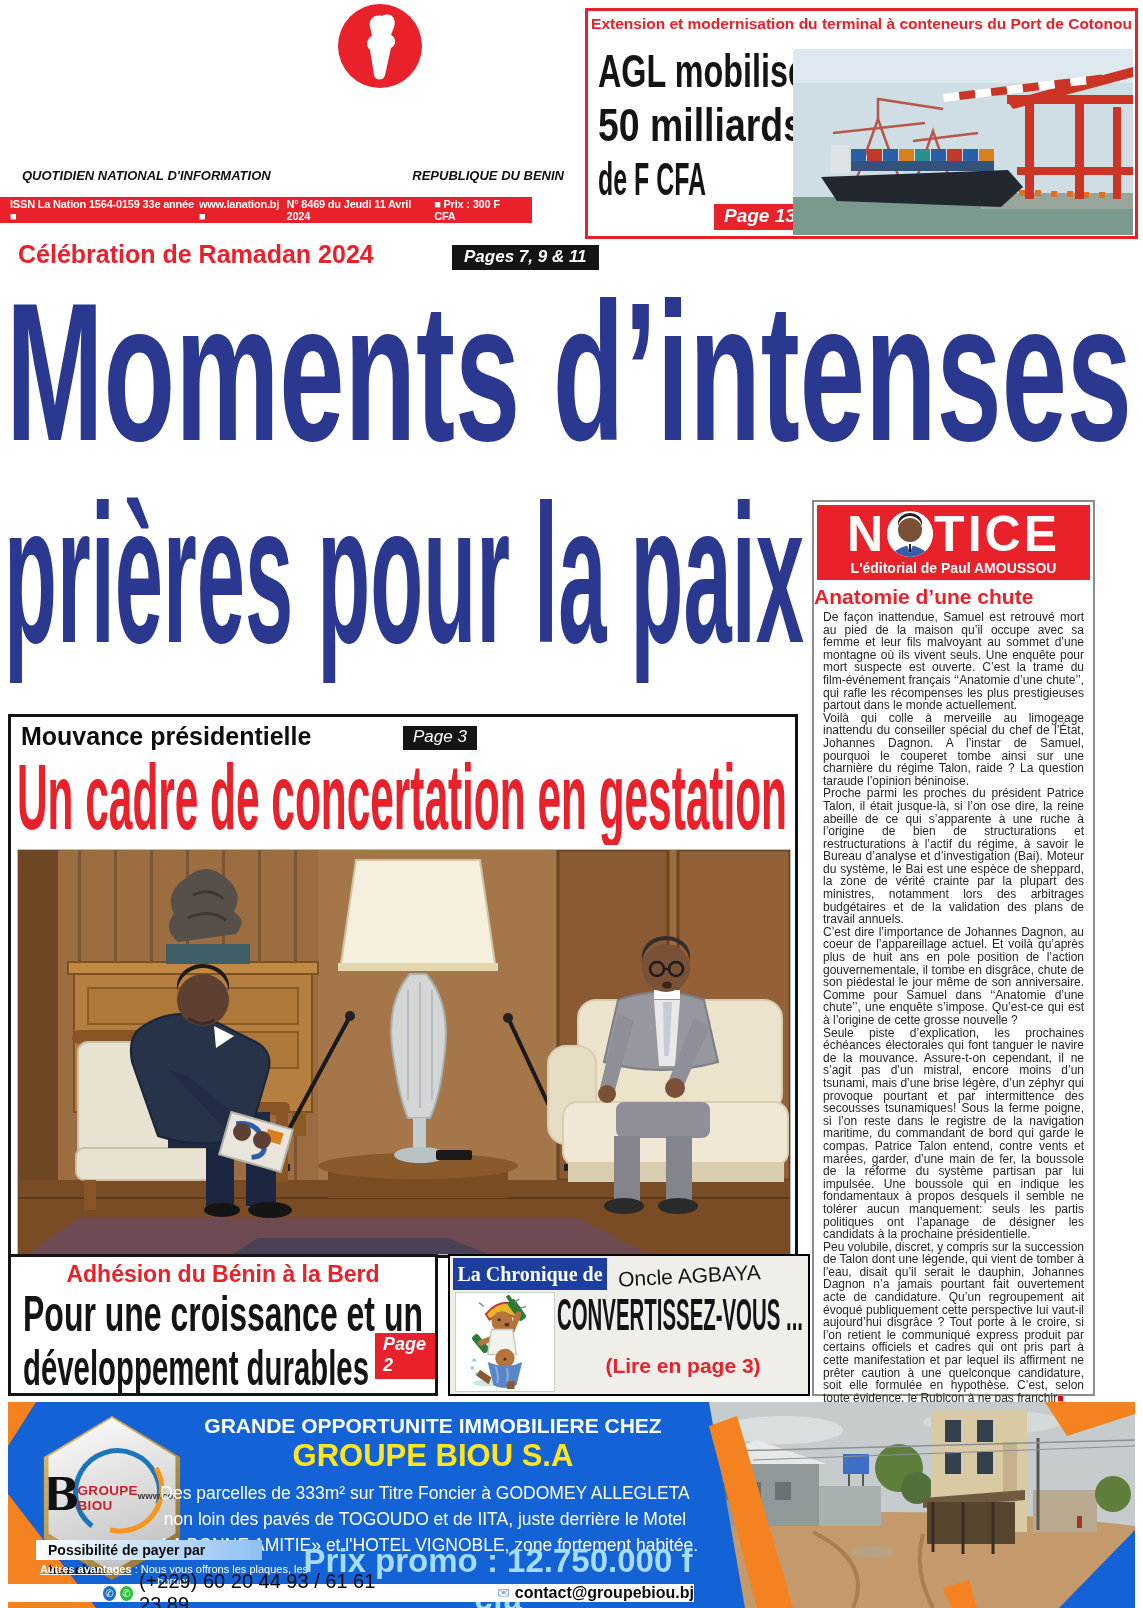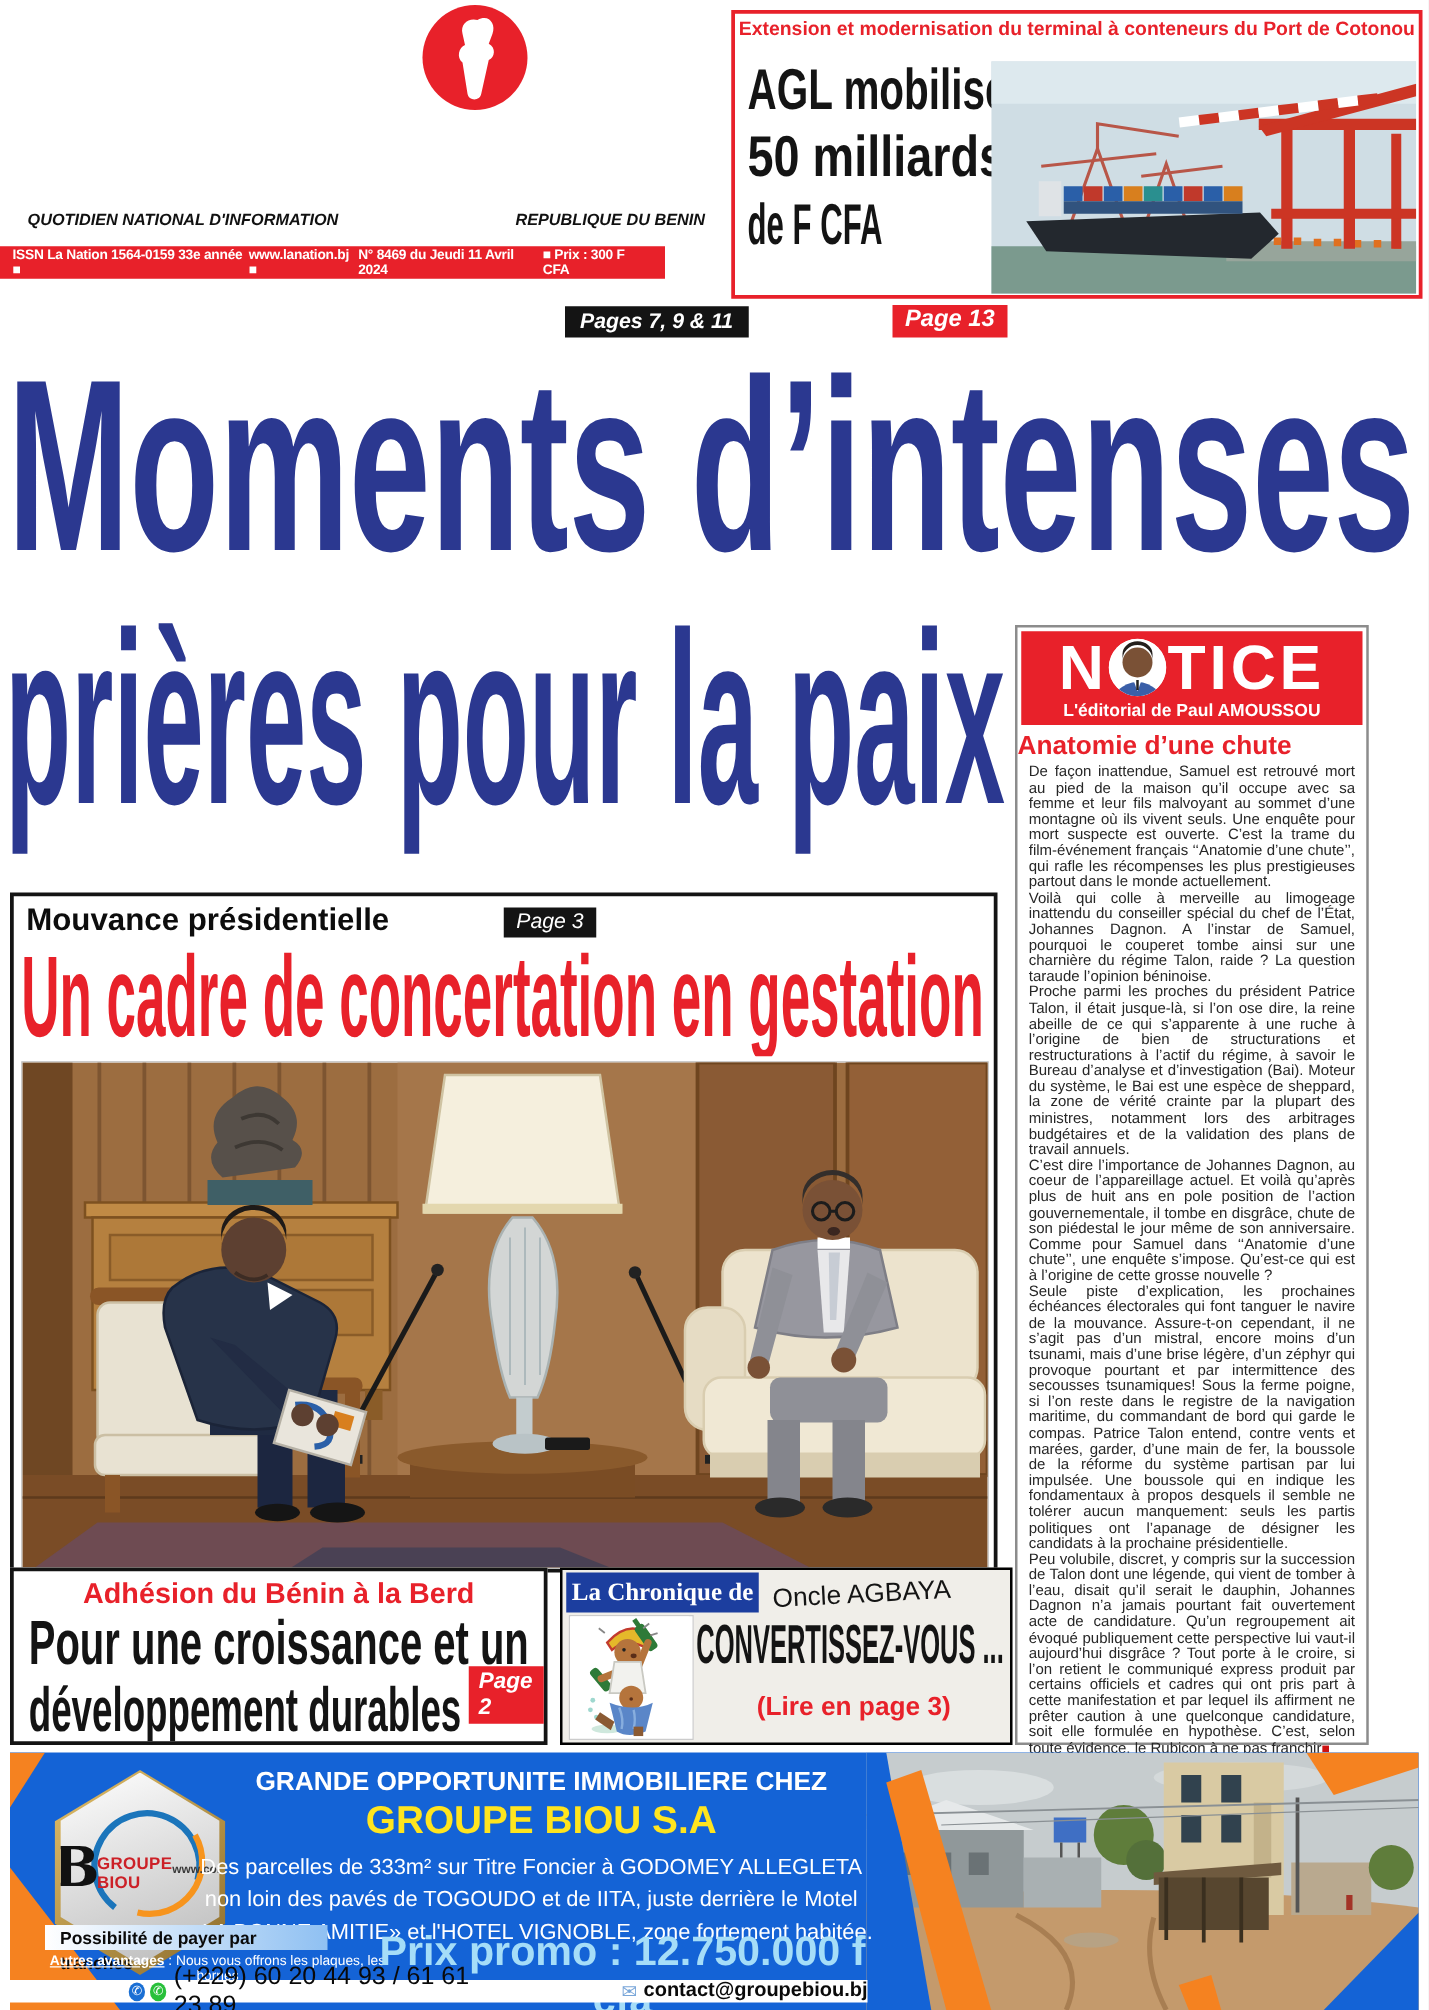--- a/index.html
+++ b/index.html
@@ -14,21 +14,21 @@
   #taglines{left:22px;top:168px;width:542px;display:flex;justify-content:space-between;
      font-size:13px;font-weight:bold;font-style:italic;color:#111;}
   #issn-bar{left:0;top:197px;width:532px;height:26px;background:#e8212a;color:#fff;
      font-size:11px;font-weight:bold;display:flex;align-items:center;justify-content:space-between;
      padding:0 10px;box-sizing:border-box;letter-spacing:-0.2px;}
   
   #agl-box{left:585px;top:8px;width:553px;height:231px;border:3px solid #e8212a;background:#fff;box-sizing:border-box;}
   #agl-kicker{left:0;top:4px;width:100%;text-align:center;color:#e8212a;font-weight:bold;font-size:15.5px;}
   #agl-headline{left:6px;top:30px;}
   #agl-badge{left:126px;top:193px;background:#e8212a;color:#fff;font-weight:bold;font-style:italic;
-     font-size:19px;padding:1px 10px 3px;margin-top:40px;}
+     font-size:19px;padding:1px 10px 3px;}
   #port-photo{left:205px;top:38px;}
   
   #ramadan-kicker{left:18px;top:240px;font-size:25px;font-weight:bold;color:#e8212a;}
   #ramadan-badge{left:452px;top:245px;background:#141414;color:#fff;font-weight:bold;font-style:italic;
      font-size:17px;padding:2px 12px 3px;}
   #hl1{left:0;top:272px;} #hl2{left:0;top:482px;}
   
   #mouvance-box{left:8px;top:714px;width:790px;height:544px;border:3px solid #141414;background:#fff;box-sizing:border-box;}
   #mouvance-kicker{left:10px;top:5px;font-size:25px;font-weight:bold;color:#0d0d0d;text-align:center;}
   #mouvance-badge{left:392px;top:9px;background:#141414;color:#fff;font-weight:normal;font-style:italic;
@@ -177,20 +177,21 @@
         <rect x="214" y="34" width="16" height="8" fill="#fff"></rect>
           <rect x="230" y="34" width="16" height="8" fill="#cc3524"></rect>
         <rect x="246" y="34" width="16" height="8" fill="#fff"></rect>
           <rect x="262" y="34" width="16" height="8" fill="#cc3524"></rect>
         <rect x="278" y="34" width="16" height="8" fill="#fff"></rect>
           <rect x="294" y="34" width="16" height="8" fill="#cc3524"></rect>
       </g>
     </svg>
   </div>
 
+  <div class="abs" id="ramadan-kicker">Célébration de Ramadan 2024</div>
   <div class="abs" id="ramadan-badge">Pages 7, 9 &amp; 11</div>
 
   <svg class="abs" id="hl1" width="1143" height="206" viewBox="0 0 1143 206">
     <text x="6" y="168" font-size="196" font-weight="bold" fill="#2b3890" textLength="1126" lengthAdjust="spacingAndGlyphs">Moments d’intenses</text>
   </svg>
   <svg class="abs" id="hl2" width="820" height="220" viewBox="0 0 820 220">
     <text x="4" y="160" font-size="196" font-weight="bold" fill="#2b3890" textLength="800" lengthAdjust="spacingAndGlyphs">prières pour la paix</text>
   </svg>
 
   <div class="abs" id="mouvance-box">

